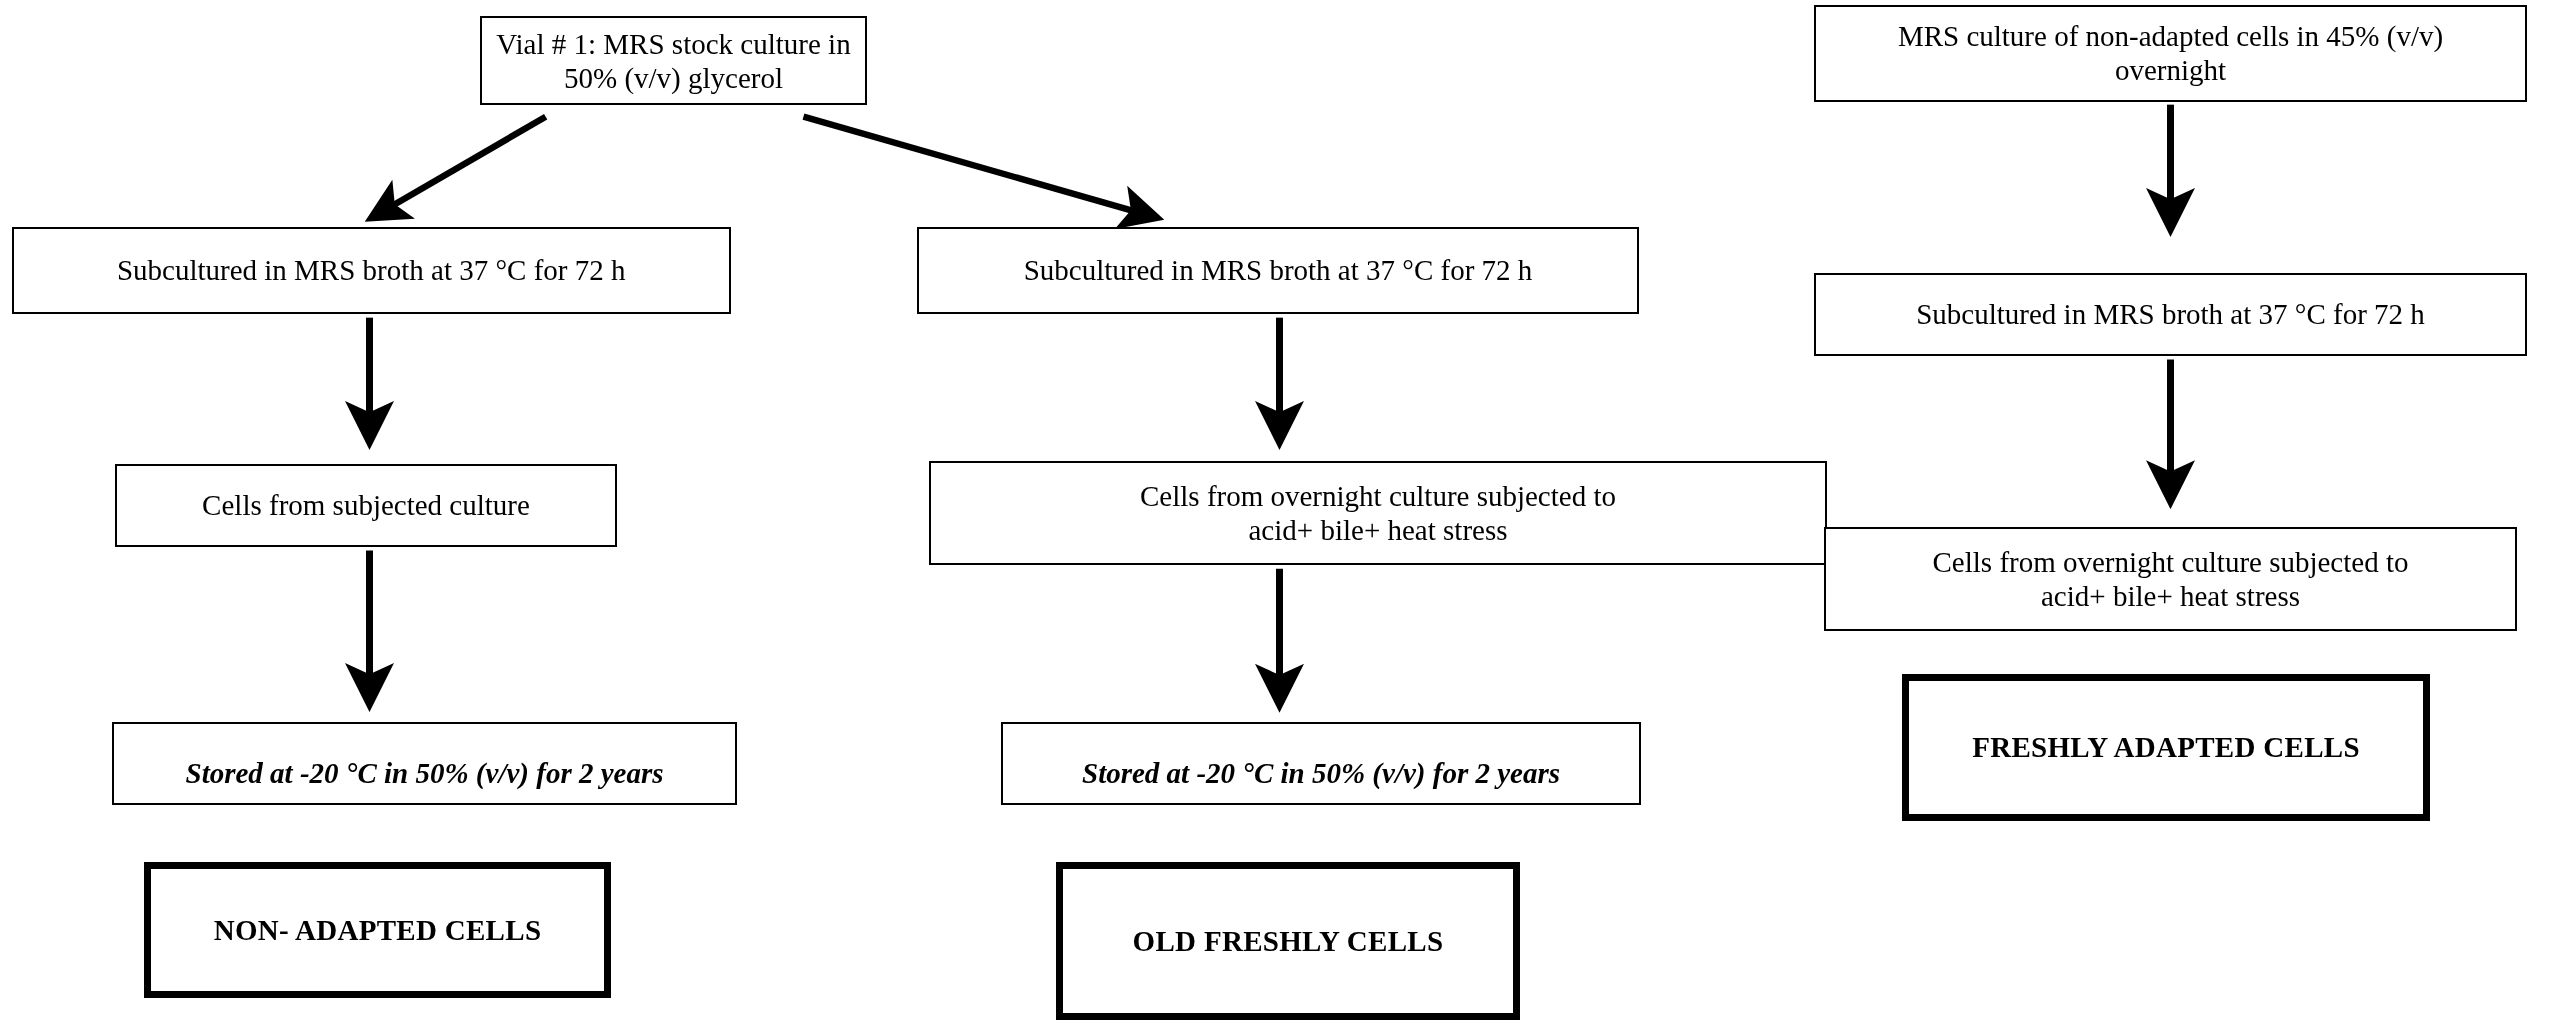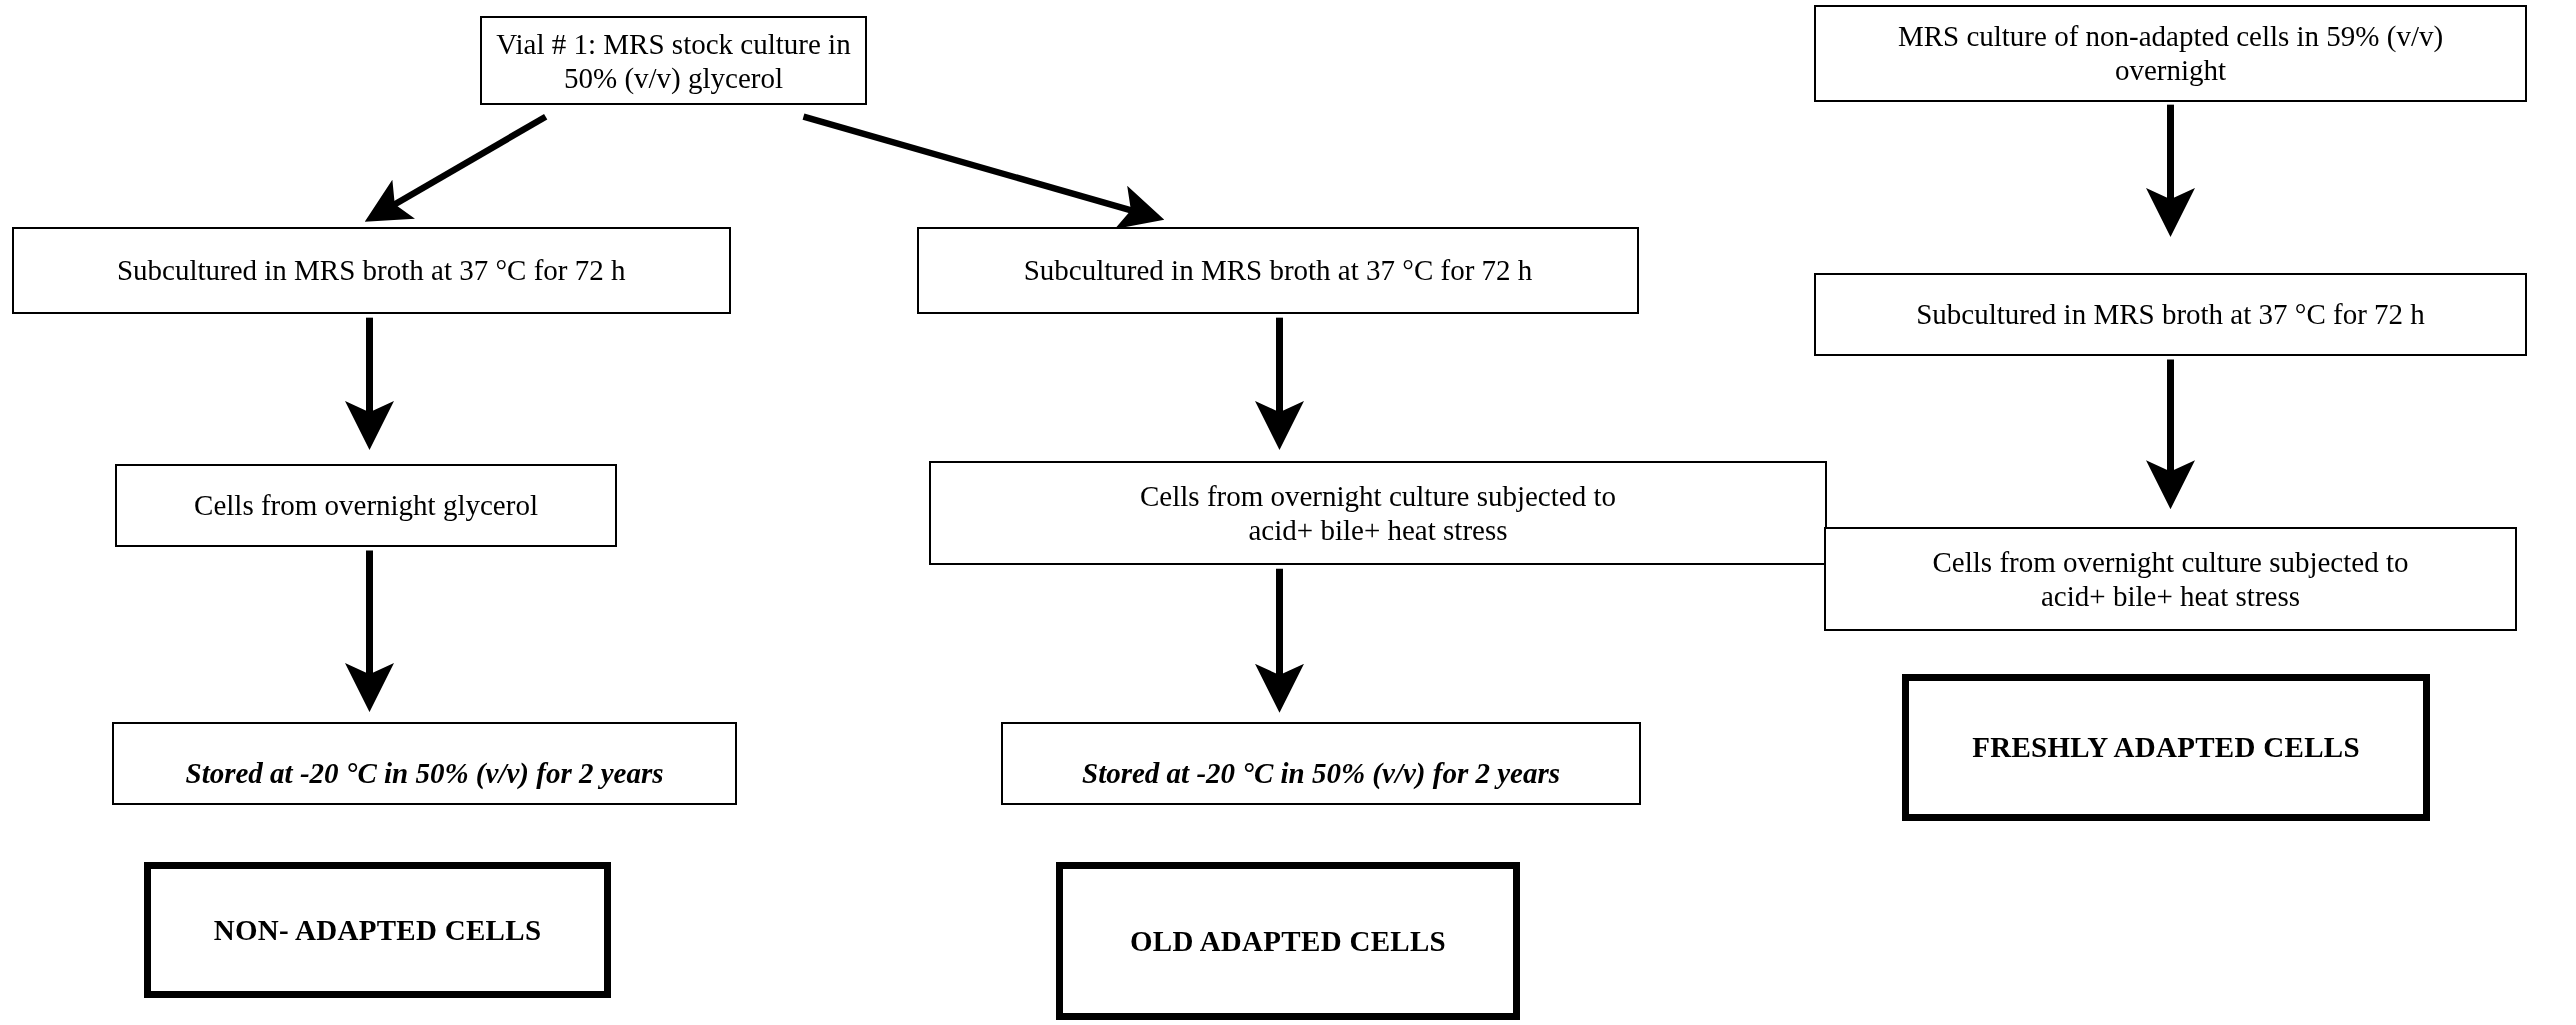--- a/index.html
+++ b/index.html
@@ -100,21 +100,21 @@
       <defs>
         <marker id="ahv1" markerWidth="7" markerHeight="7" refX="5.6" refY="3.5" orient="auto" markerUnits="strokeWidth">
           <path d="M0,0 L7,3.5 L0,7 L1.6,3.5 Z" fill="#000000"></path>
         </marker>
       </defs>
       <line x1="30" y1="2" x2="30" y2="212" stroke="#000000" stroke-width="12" marker-end="url(#ahv1)"></line>
     </svg>
   </div>
 
   <div class="node" style="left:115px; top:464px; width:502px; height:83px;">
-    <span class="txt">Cells from overnight glycerol</span>
+    <span class="txt">Cells from subjected culture</span>
   </div>
 
   <div class="arrow" style="left:352px; top:549px; width:35px; height:170px;">
     <svg width="35" height="170" viewBox="0 0 60 290">
       <defs>
         <marker id="ahv2" markerWidth="7" markerHeight="7" refX="5.6" refY="3.5" orient="auto" markerUnits="strokeWidth">
           <path d="M0,0 L7,3.5 L0,7 L1.6,3.5 Z" fill="#000000"></path>
         </marker>
       </defs>
       <line x1="30" y1="2" x2="30" y2="262" stroke="#000000" stroke-width="12" marker-end="url(#ahv2)"></line>
@@ -160,26 +160,26 @@
       </defs>
       <line x1="30" y1="2" x2="30" y2="232" stroke="#000000" stroke-width="12" marker-end="url(#ahv4)"></line>
     </svg>
   </div>
 
   <div class="node" style="left:1001px; top:722px; width:640px; height:83px;">
     <span class="txt emph">Stored at -20 °C in 50% (v/v) for 2 years</span>
   </div>
 
   <div class="node thick" style="left:1048px; top:862px; width:464px; height:158px;">
-    <span class="txt terminal">OLD ADAPTED CELLS</span>
+    <span class="txt terminal">OLD FRESHLY CELLS</span>
   </div>
 
   <div class="node" style="left:1814px; top:4.7px; width:713px; height:97px;">
     <span class="txt">
-      <span class="line2">MRS culture of non-adapted cells in 59% (v/v)</span>
+      <span class="line2">MRS culture of non-adapted cells in 45% (v/v)</span>
       <span class="line2">overnight</span>
     </span>
   </div>
 
   <div class="arrow" style="left:2153px; top:103px; width:35px; height:141px;">
     <svg width="35" height="141" viewBox="0 0 60 240">
       <defs>
         <marker id="ahv5" markerWidth="7" markerHeight="7" refX="5.6" refY="3.5" orient="auto" markerUnits="strokeWidth">
           <path d="M0,0 L7,3.5 L0,7 L1.6,3.5 Z" fill="#000000"></path>
         </marker>

